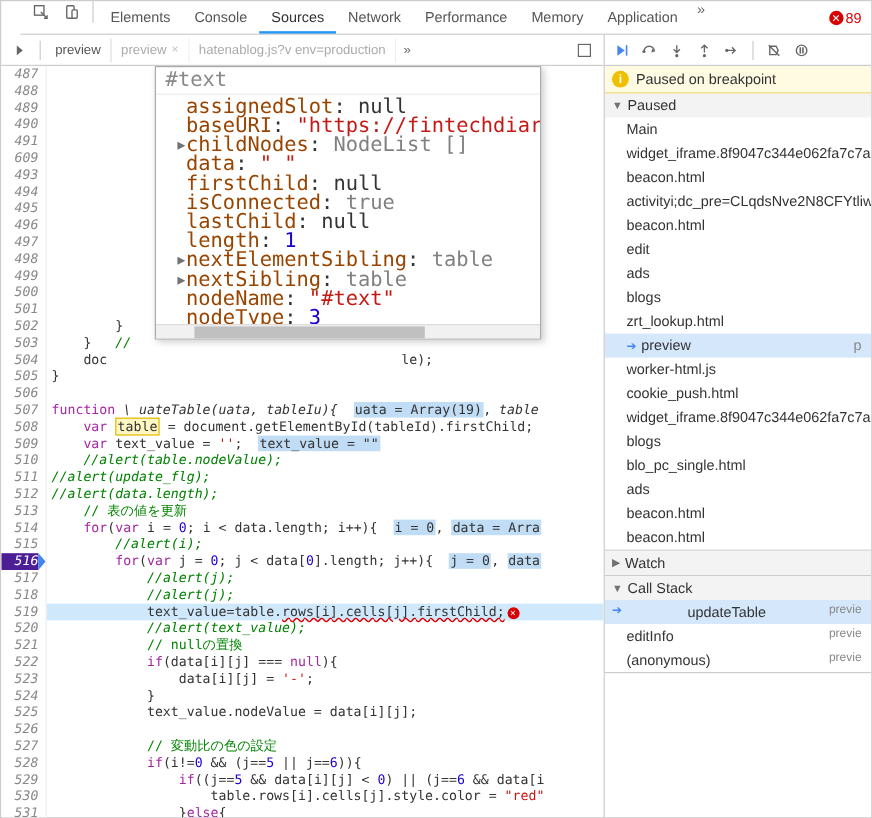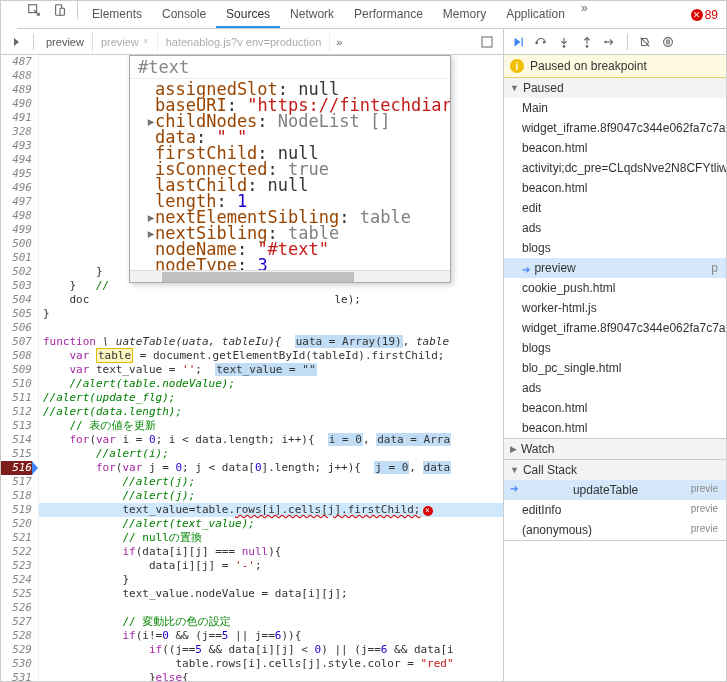--- a/index.html
+++ b/index.html
@@ -16,21 +16,21 @@
 .main-h { display: flex; height: 654px; }
 .src-pane { width: 503px; display: flex; flex-direction: column; border-right: 1px solid #ccc; }
 .subtabs { display: flex; align-items: center; height: 26px; border-bottom: 1px solid #ccc; padding: 0 4px; font-size: 11px; }
 .subtabs .ctrl-btn { width: 20px; height: 20px; margin: 0 2px; display: flex; align-items: center; justify-content: center; }
 .subtabs .file-tab { padding: 4px 8px; border-right: 1px solid #e0e0e0; color: #555; display: flex; align-items: center; gap: 4px; }
 .subtabs .file-tab.dim { opacity: 0.5; }
 .close-x { font-size: 10px; color: #888; }
 .code-area { flex: 1; display: flex; overflow: hidden; position: relative; font-family: Menlo, Consolas, monospace; font-size: 11px; line-height: 14px; }
 .gutter { width: 38px; background: #fff; color: #888; text-align: right; padding-right: 6px; border-right: 1px solid #eee; }
 .gutter .ln { height: 14px; font-style: italic; }
-.gutter .ln.bp { background: #7f1d1d; color: #fff; position: relative; }
+.gutter .ln.bp { background: #4c1d95; color: #fff; position: relative; }
 .gutter .ln.bp::after { content: ''; position: absolute; right: -6px; top: 0; border-top: 7px solid transparent; border-bottom: 7px solid transparent; border-left: 6px solid #4285f4; }
 .code { flex: 1; white-space: pre; position: relative; }
 .code .row { height: 14px; padding-left: 4px; }
 .code .row.exec { background: #cfe8fc; } 
 .kw2 { color: #a626a4; }
 .str { color: #c41a16; }
 .num { color: #1c00cf; }
 .com { color: #008000; font-style: italic; }
 .com2 { color: #028502; }
 .hl-y { background: #fff7c2; border: 1px solid #e0bb00; padding: 0 1px; }
@@ -128,21 +128,21 @@
           </svg>
         </div>
     </div>
     <div class="code-area">
       <div class="gutter" id="gutter">
           <div class="ln">487</div>
           <div class="ln">488</div>
           <div class="ln">489</div>
           <div class="ln">490</div>
           <div class="ln">491</div>
-          <div class="ln">328</div>
+          <div class="ln">609</div>
           <div class="ln">493</div>
           <div class="ln">494</div>
           <div class="ln">495</div>
           <div class="ln">496</div>
           <div class="ln">497</div>
           <div class="ln">498</div>
           <div class="ln">499</div>
           <div class="ln">500</div>
           <div class="ln">501</div>
           <div class="ln">502</div>
@@ -261,30 +261,33 @@
           </div>
           <div class="thread-item">
             <span>edit</span>
           </div>
           <div class="thread-item">
             <span>ads</span>
           </div>
           <div class="thread-item">
             <span>blogs</span>
           </div>
+          <div class="thread-item">
+            <span>zrt_lookup.html</span>
+          </div>
           <div class="thread-item sel">
             <span class="arrow">➔</span>
             <span>preview</span>
             <span style="margin-left:auto;color:#888">p</span>
           </div>
           <div class="thread-item">
+            <span>worker-html.js</span>
+          </div>
+          <div class="thread-item">
             <span>cookie_push.html</span>
-          </div>
-          <div class="thread-item">
-            <span>worker-html.js</span>
           </div>
           <div class="thread-item">
             <span>widget_iframe.8f9047c344e062fa7c7ad</span>
           </div>
           <div class="thread-item">
             <span>blogs</span>
           </div>
           <div class="thread-item">
             <span>blo_pc_single.html</span>
           </div>

